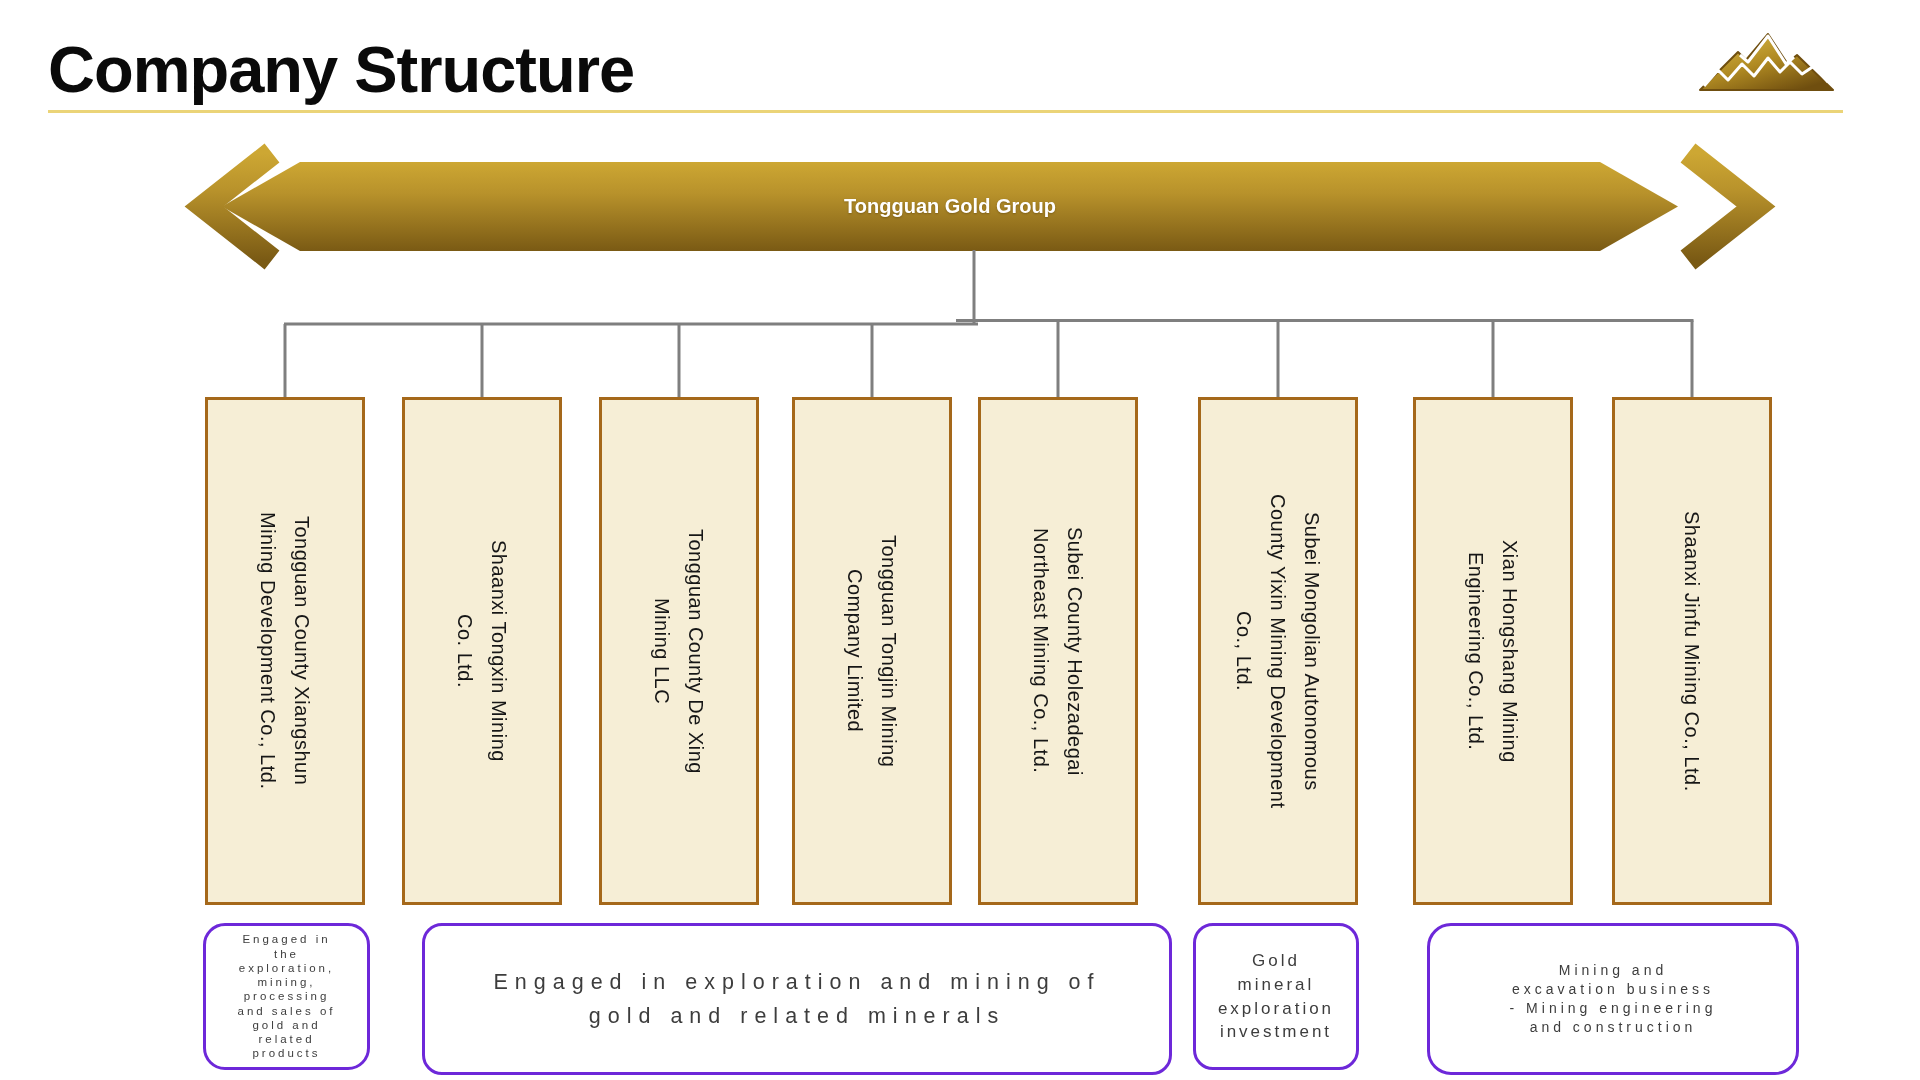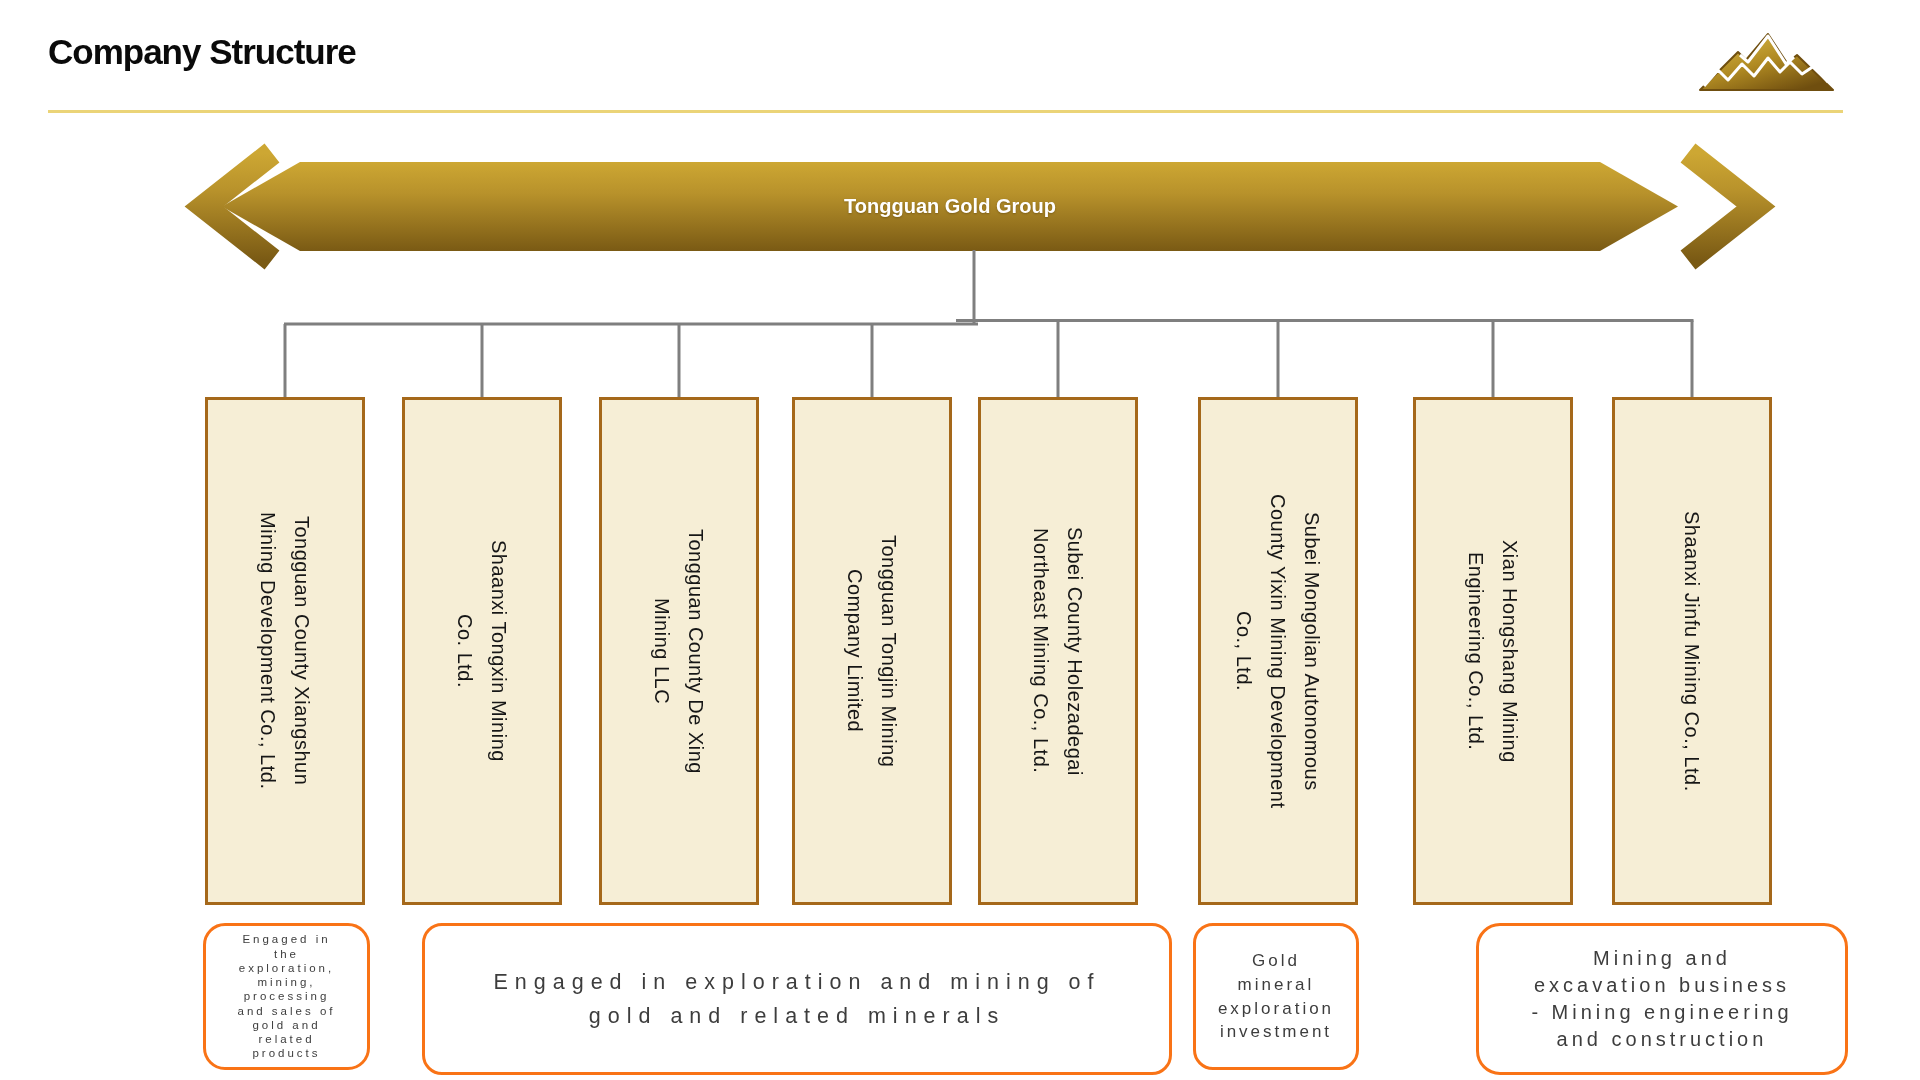--- a/index.html
+++ b/index.html
@@ -1,21 +1,21 @@
 <!DOCTYPE html>
 <html><head>
 <meta charset="utf-8">
 <style>
   html,body{margin:0;padding:0;background:#ffffff;}
   body{width:1920px;height:1080px;position:relative;overflow:hidden;
        font-family:"Liberation Sans", sans-serif;}
 
   .stage{position:absolute;inset:0;width:1920px;height:1080px;}
 
-  .title{position:absolute;left:48px;top:32px;font-size:35px;font-weight:700;
+  .title{position:absolute;left:48px;top:32px;font-size:65px;font-weight:700;
          color:#0a0a0a;letter-spacing:-1px;}
 
   .rule{position:absolute;left:48px;top:110px;width:1795px;height:3px;
         background:#EBD478;}
 
   svg.overlay{position:absolute;left:0;top:0;width:1920px;height:1080px;
               pointer-events:none;}
 
   .banner-label{position:absolute;left:222px;top:162px;width:1456px;height:89px;
                 display:flex;align-items:center;justify-content:center;
@@ -25,31 +25,31 @@
   .company-box{position:absolute;top:397px;height:508px;width:160px;
                background:#F6EED6;border:3px solid #A5681A;box-sizing:border-box;
                display:flex;align-items:center;justify-content:center;}
   .company-box .vtext{writing-mode:vertical-rl;text-orientation:mixed;
                white-space:pre-line;text-align:center;font-size:20px;
                line-height:1.7;letter-spacing:.5px;color:#161616;}
 
   .cb1{left:205px;} .cb2{left:402px;} .cb3{left:599px;} .cb4{left:792px;}
   .cb5{left:978px;} .cb6{left:1198px;} .cb7{left:1413px;} .cb8{left:1612px;}
 
-  .desc{position:absolute;top:923px;background:#ffffff;border:3px solid #f97316;
+  .desc{position:absolute;top:923px;background:#ffffff;border:3px solid #6d28d9;
         box-sizing:border-box;display:flex;align-items:center;justify-content:center;
         text-align:center;color:#3d3d3d;white-space:pre-line;}
   .d1{left:203px;width:167px;height:147px;border-radius:22px;
       font-size:11.5px;letter-spacing:3px;line-height:1.24;}
   .d2{left:422px;width:750px;height:152px;border-radius:20px;
       font-size:21.5px;letter-spacing:7px;line-height:1.6;}
   .d3{left:1193px;width:166px;height:147px;border-radius:20px;
       font-size:17px;letter-spacing:3px;line-height:1.4;}
-  .d4{left:1476px;width:372px;height:152px;border-radius:24px;
-      font-size:20px;letter-spacing:4px;line-height:1.35;}
+  .d4{left:1427px;width:372px;height:152px;border-radius:24px;
+      font-size:14px;letter-spacing:4px;line-height:1.35;}
 </style>
 </head>
 <body>
 
 <div class="stage">
 
   <div class="title">Company Structure</div>
   <div class="rule"></div>
 
   <svg class="overlay" viewBox="0 0 1920 1080">

